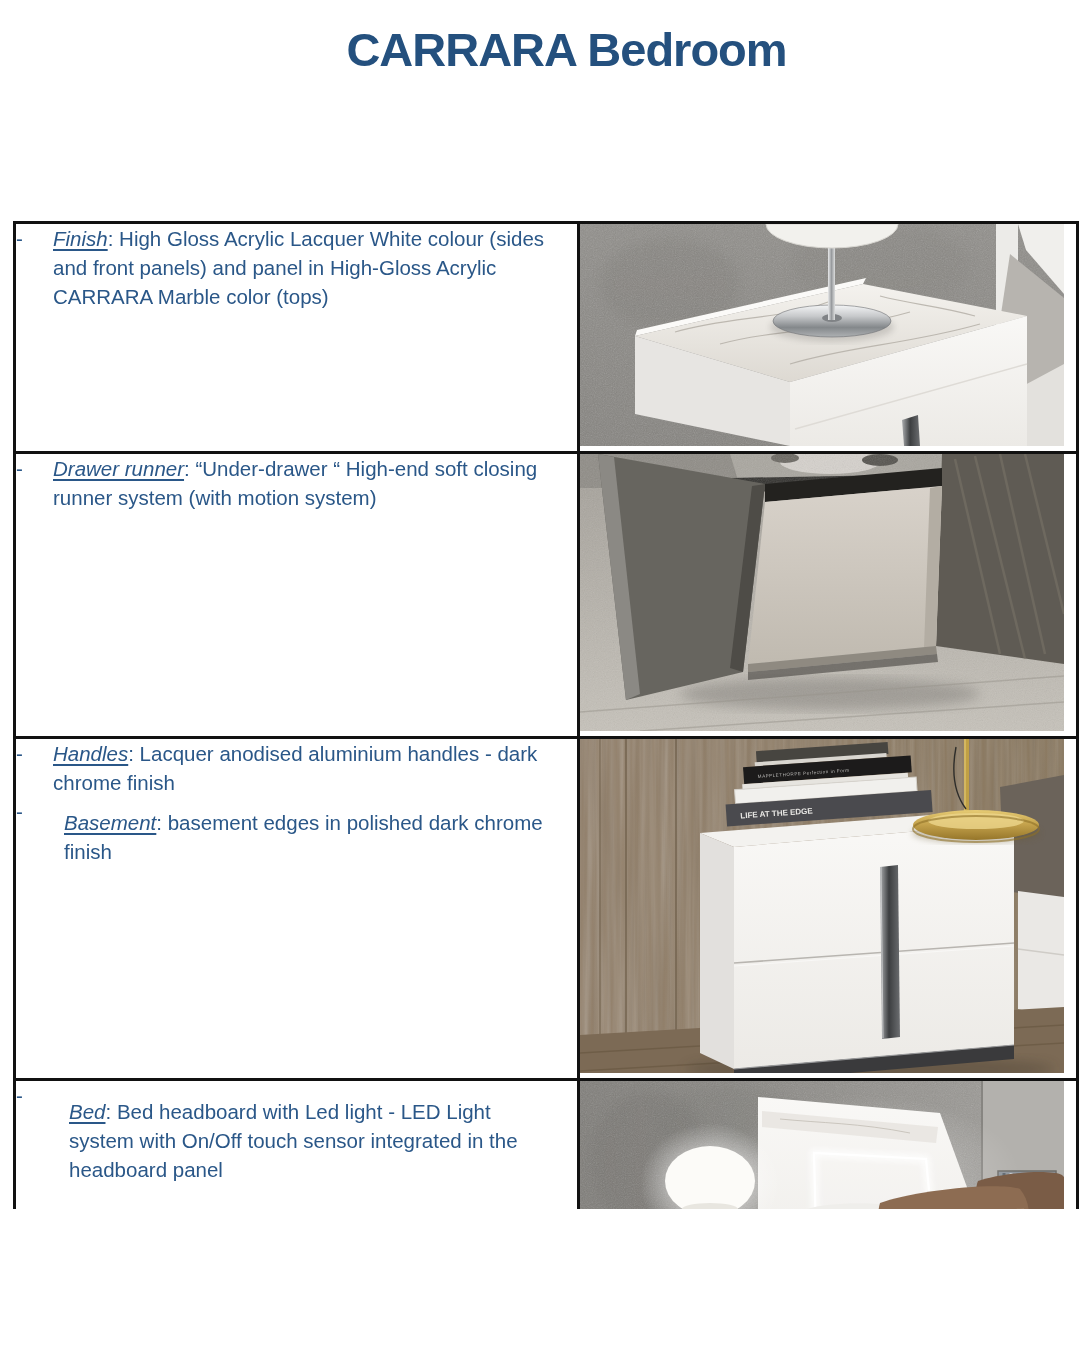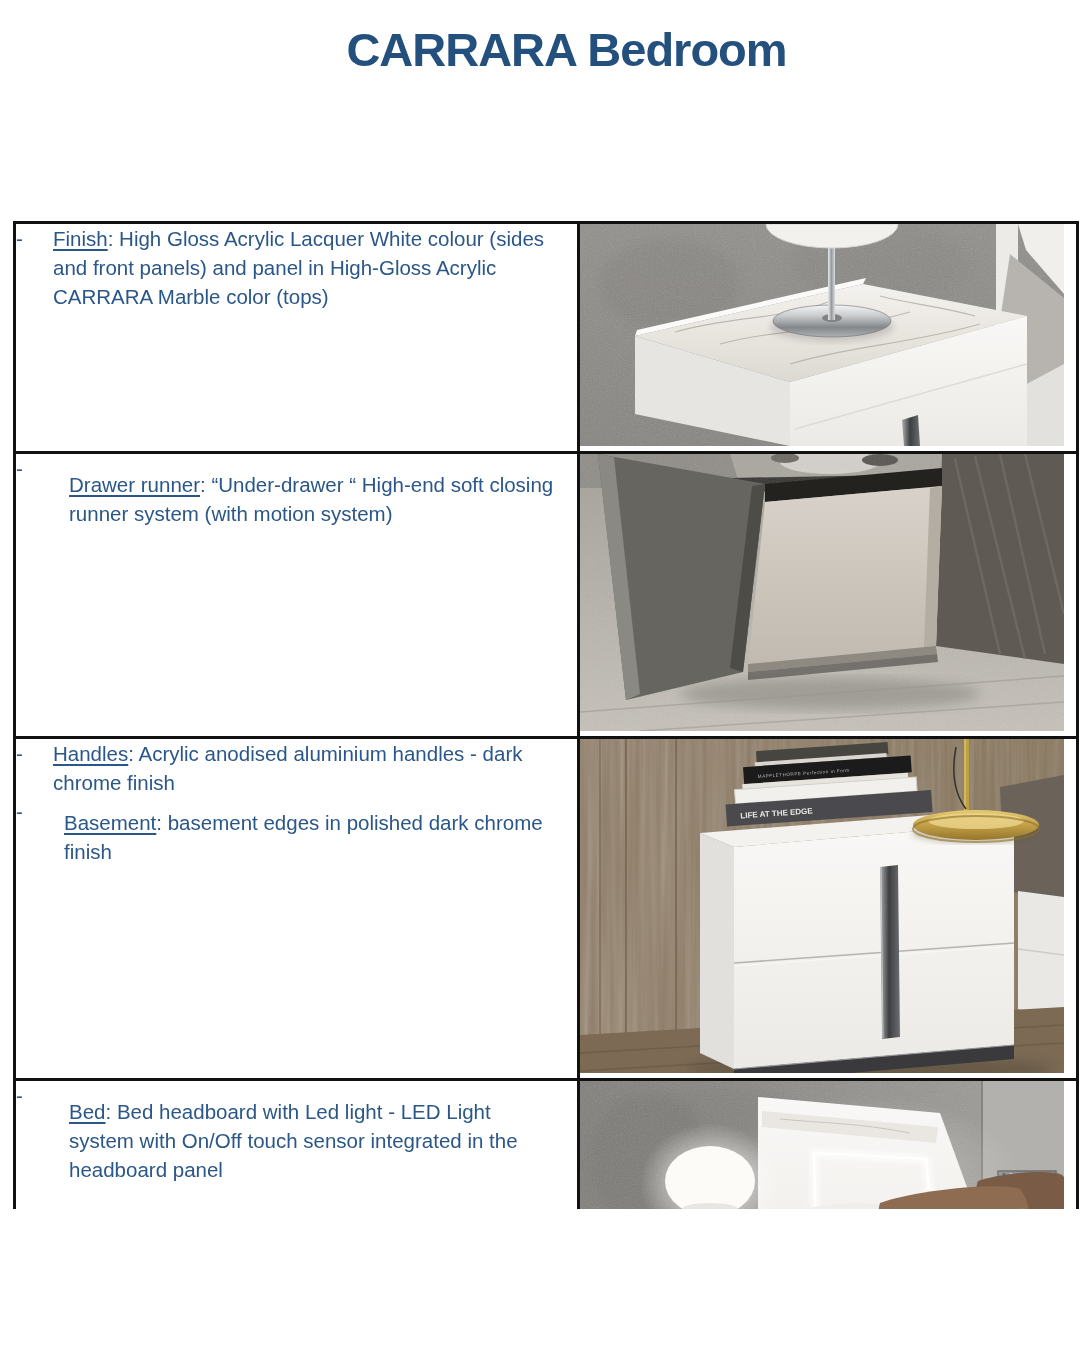--- a/index.html
+++ b/index.html
@@ -20,21 +20,21 @@
   table.features{
     position:absolute;left:13px;top:221px;width:1063px;
     border-collapse:collapse;table-layout:fixed;
   }
   table.features td{
     border:3px solid #111111;vertical-align:top;padding:0;background:#fff;
   }
   td.text-cell{padding:6px 10px 0 47px;}
   .bullet{display:flex;color:#2a5788;font-size:20.5px;line-height:29px;}
   .marker{width:37px;flex:none;}
-  .term{text-decoration:underline;text-underline-offset:3px;}
+  .term{font-style:italic;text-decoration:underline;text-underline-offset:3px;}
   td.img-cell{padding:2px 3px 2px 9px;}
   td.img-cell svg{display:block;}
 </style>
 </head>
 <body>
 
 <svg width="0" height="0" style="position:absolute" aria-hidden="true">
   <defs>
     <filter id="fGrain">
         <feTurbulence type="fractalNoise" baseFrequency="0.9" numOctaves="2" stitchTiles="stitch"></feTurbulence>
@@ -160,21 +160,21 @@
             <path d="M186,0 A66,24 0 0 0 318,0 Z" fill="#f2f1ed" stroke="#d8d6d1"></path>
           </g>
         </svg>
       </td>
     </tr>
 
     <tr style="height:285px">
       <td class="text-cell">
         <div class="bullet">
           <span class="marker">-</span>
-          <p style="margin:16px"><span class="term">Drawer runner</span><span>: “Under-drawer “ High-end soft closing runner system (with motion system)</span></p>
+          <p style="margin:0"><span class="term">Drawer runner</span><span>: “Under-drawer “ High-end soft closing runner system (with motion system)</span></p>
         </div>
       </td>
       <td class="img-cell">
         <svg viewBox="0 0 484 277" width="484" height="277" preserveAspectRatio="none">
           <rect x="0" y="0" width="484" height="277" fill="url(#gFloor2)"></rect>
           <rect x="0" y="0" width="484" height="34" fill="#8f8c86"></rect>
           <polygon points="150,0 370,0 362,22 158,26" fill="#a9a69f"></polygon>
           <ellipse cx="250" cy="8" rx="50" ry="12" fill="#d9d6d0" opacity="0.9"></ellipse>
           <ellipse cx="300" cy="6" rx="18" ry="6" fill="#55534e"></ellipse>
           <ellipse cx="205" cy="4" rx="14" ry="5" fill="#6b6862"></ellipse>
@@ -205,21 +205,21 @@
                 <path d="M60,277 L484,248"></path>
           </g>
         </svg>
       </td>
     </tr>
 
     <tr style="height:342px">
       <td class="text-cell">
         <div class="bullet">
           <span class="marker">-</span>
-          <p style="margin:0"><span class="term">Handles</span><span>: Acrylic anodised aluminium handles - dark chrome finish</span></p>
+          <p style="margin:0"><span class="term">Handles</span><span>: Lacquer anodised aluminium handles - dark chrome finish</span></p>
         </div>
         <div class="bullet">
           <span class="marker">-</span>
           <p style="margin:11px"><span class="term">Basement</span><span>: basement edges in polished dark chrome finish</span></p>
         </div>
       </td>
       <td class="img-cell">
         <svg viewBox="0 0 484 334" width="484" height="334" preserveAspectRatio="none">
           <rect x="0" y="0" width="484" height="334" fill="url(#gWood3)"></rect>
           <rect x="0" y="0" width="484" height="334" filter="url(#fWoodV)" opacity="0.35"></rect>

